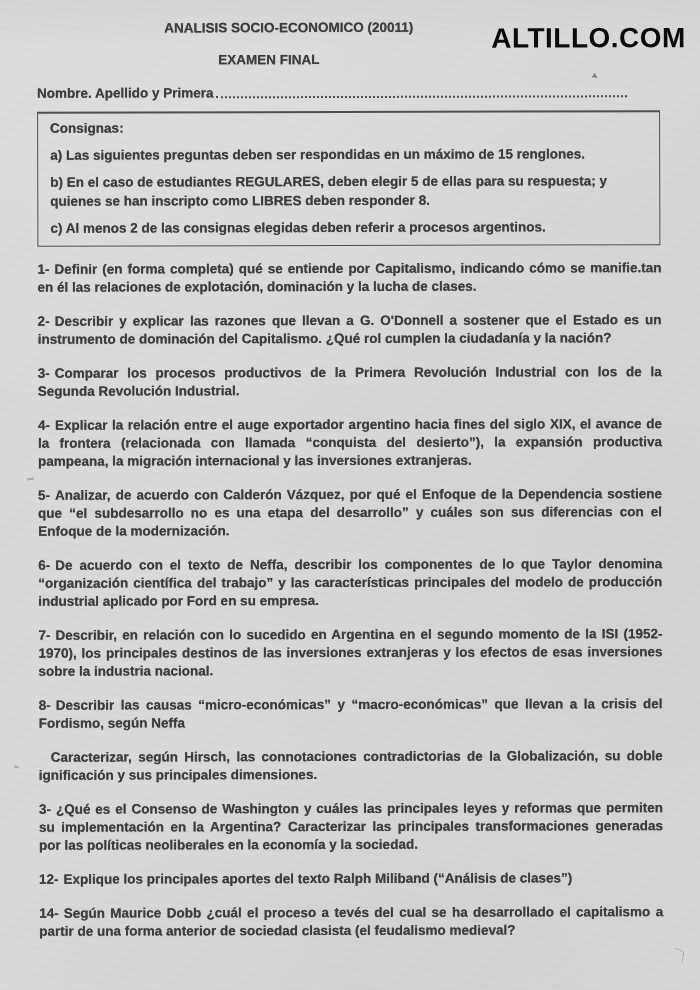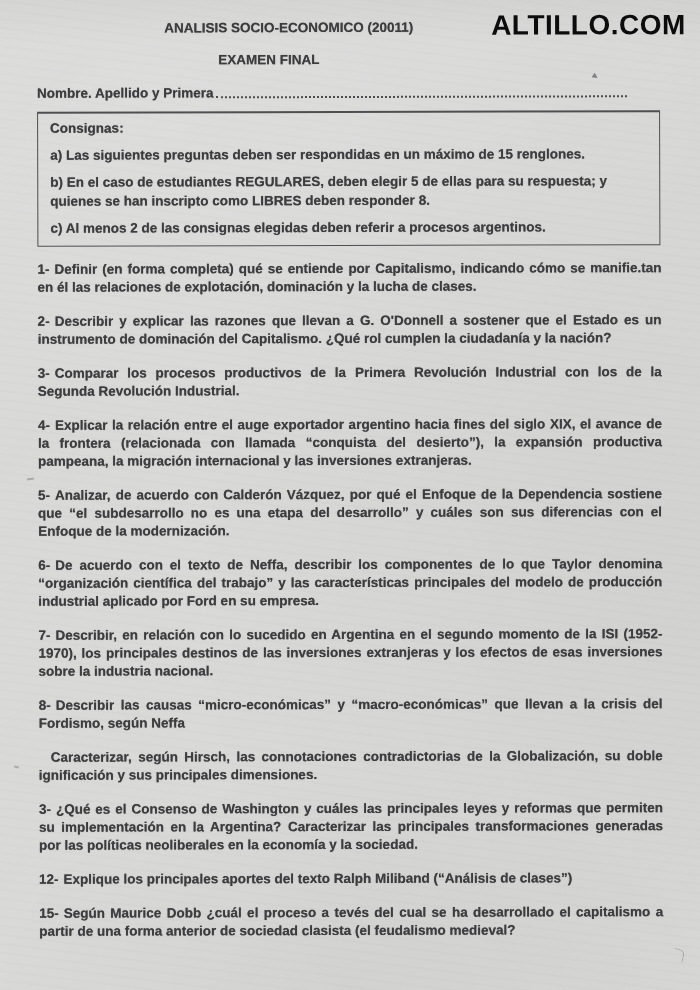--- a/index.html
+++ b/index.html
@@ -24,21 +24,21 @@
   }
   .sheet{
     position:relative;
     padding:14px 38px 0 38px;
     transform:rotate(-0.15deg);
   }
   
   .scan{ text-shadow:0 0 0.7px rgba(55,55,58,0.75); }
 
   .watermark{
-    position:absolute;top:10px;right:13px;
+    position:absolute;top:23px;right:13px;
     font-size:28px;font-weight:bold;letter-spacing:0.5px;
     color:#0c0c0c;
   }
   .course{
     margin-top:6px;
     text-align:center;
     font-size:13.5px;font-weight:bold;
     padding-right:120px; 
   }
   .examtitle{
@@ -126,20 +126,20 @@
       <p class="q scan"><span class="q-num">2-</span><span class="q-text">Describir y explicar las razones que llevan a G. O'Donnell a sostener que el Estado es un instrumento de dominación del Capitalismo. ¿Qué rol cumplen la ciudadanía y la nación?</span></p>
       <p class="q scan"><span class="q-num">3-</span><span class="q-text">Comparar los procesos productivos de la Primera Revolución Industrial con los de la Segunda Revolución Industrial.</span></p>
       <p class="q scan"><span class="q-num">4-</span><span class="q-text">Explicar la relación entre el auge exportador argentino hacia fines del siglo XIX, el avance de la frontera (relacionada con llamada “conquista del desierto”), la expansión productiva pampeana, la migración internacional y las inversiones extranjeras.</span></p>
       <p class="q scan"><span class="q-num">5-</span><span class="q-text">Analizar, de acuerdo con Calderón Vázquez, por qué el Enfoque de la Dependencia sostiene que “el subdesarrollo no es una etapa del desarrollo” y cuáles son sus diferencias con el Enfoque de la modernización.</span></p>
       <p class="q scan"><span class="q-num">6-</span><span class="q-text">De acuerdo con el texto de Neffa, describir los componentes de lo que Taylor denomina “organización científica del trabajo” y las características principales del modelo de producción industrial aplicado por Ford en su empresa.</span></p>
       <p class="q scan"><span class="q-num">7-</span><span class="q-text">Describir, en relación con lo sucedido en Argentina en el segundo momento de la ISI (1952-1970), los principales destinos de las inversiones extranjeras y los efectos de esas inversiones sobre la industria nacional.</span></p>
       <p class="q scan"><span class="q-num">8-</span><span class="q-text">Describir las causas “micro-económicas” y “macro-económicas” que llevan a la crisis del Fordismo, según Neffa</span></p>
       <p class="q q-indent scan"><span class="q-num"></span><span class="q-text">Caracterizar, según Hirsch, las connotaciones contradictorias de la Globalización, su doble ignificación y sus principales dimensiones.</span></p>
       <p class="q scan"><span class="q-num">3-</span><span class="q-text">¿Qué es el Consenso de Washington y cuáles las principales leyes y reformas que permiten su implementación en la Argentina? Caracterizar las principales transformaciones generadas por las políticas neoliberales en la economía y la sociedad.</span></p>
       <p class="q scan"><span class="q-num">12-</span><span class="q-text">Explique los principales aportes del texto Ralph Miliband (“Análisis de clases”)</span></p>
-      <p class="q scan"><span class="q-num">15-</span><span class="q-text">Según Maurice Dobb ¿cuál el proceso a tevés del cual se ha desarrollado el capitalismo a partir de una forma anterior de sociedad clasista (el feudalismo medieval?</span></p>
+      <p class="q scan"><span class="q-num">14-</span><span class="q-text">Según Maurice Dobb ¿cuál el proceso a tevés del cual se ha desarrollado el capitalismo a partir de una forma anterior de sociedad clasista (el feudalismo medieval?</span></p>
     </div>
   </div>
 
   <div class="speck-1"></div>
   <div class="speck-2"></div>
   <div class="corner-smudge"></div>
 </div>
 
 </body></html>

